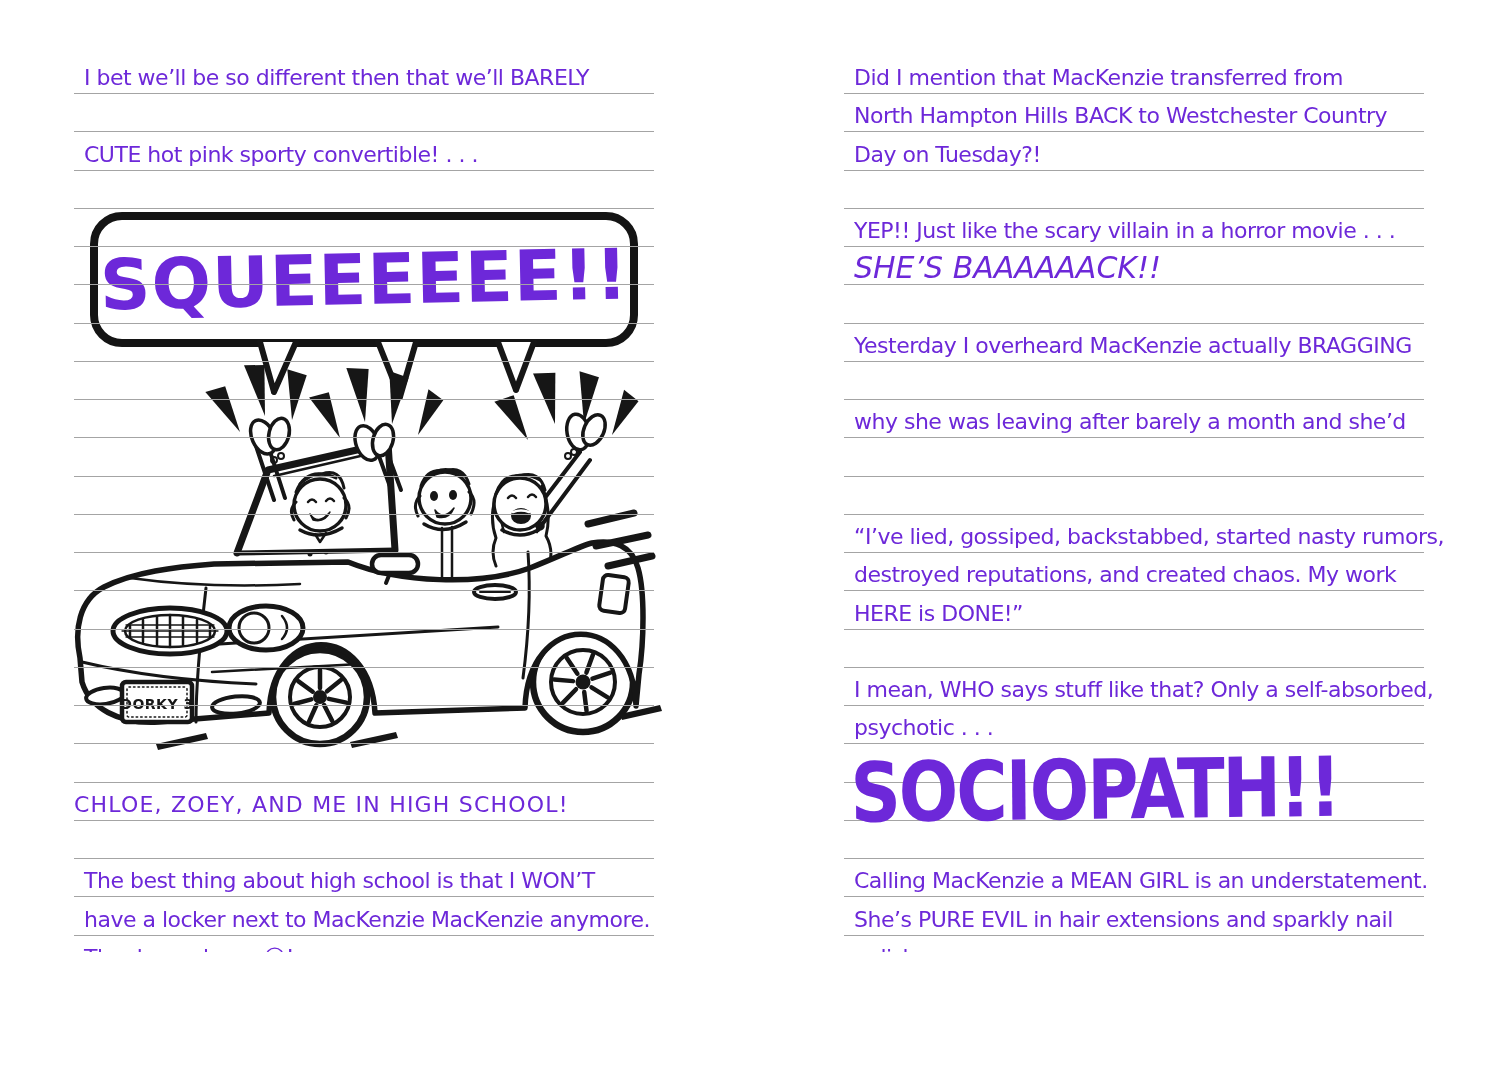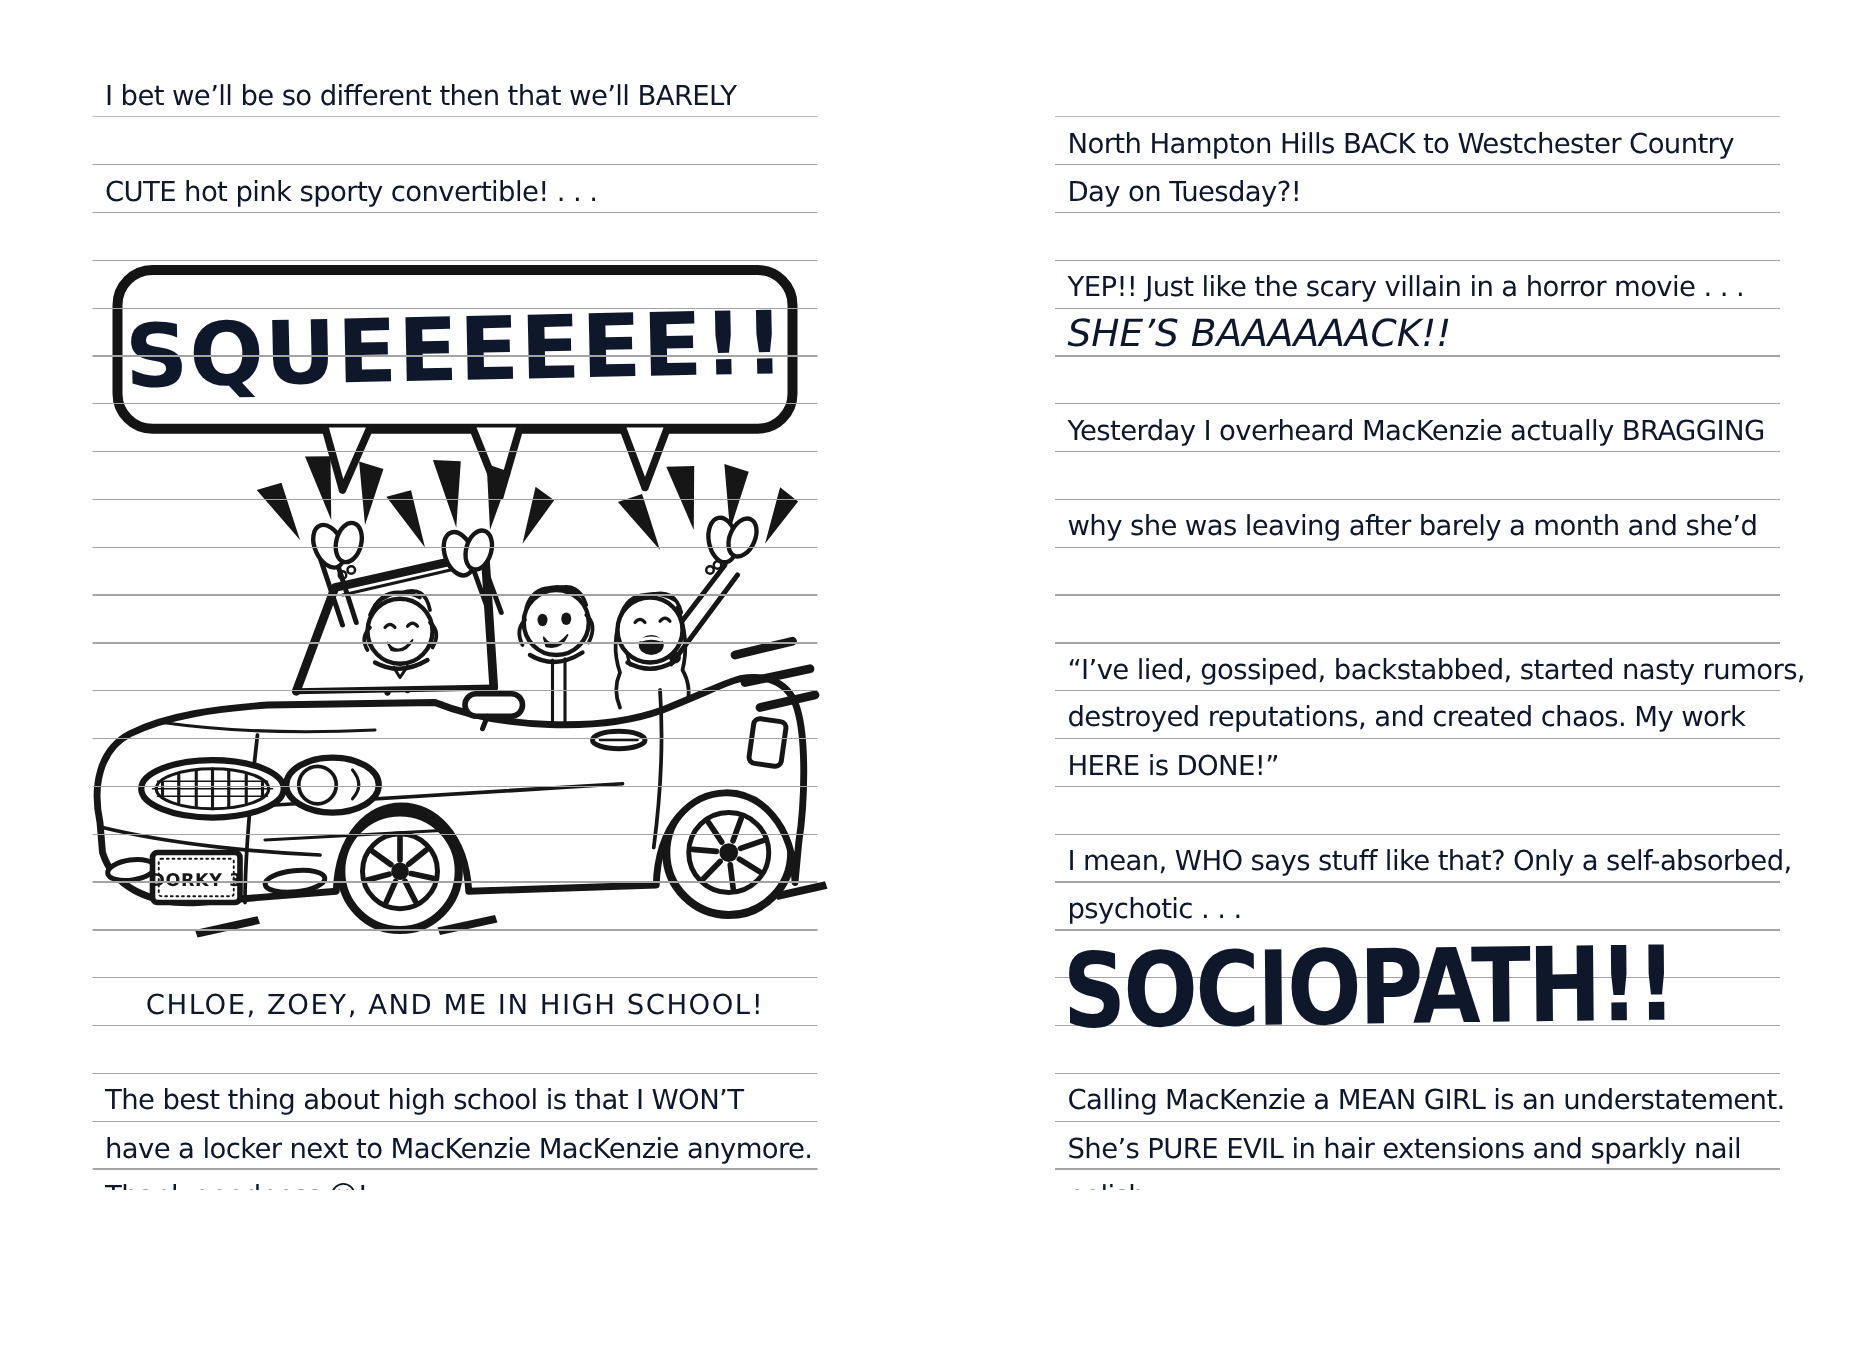--- a/index.html
+++ b/index.html
@@ -1,24 +1,24 @@
 <!DOCTYPE html>
 <html><head>
 <meta charset="utf-8">
 <style>
   html,body{margin:0;padding:0;background:#ffffff;}
   .sheet{position:relative;width:1500px;height:952px;background:#ffffff;overflow:hidden;
-         font-family:"DejaVu Sans",sans-serif;color:#0f172a;}
+         font-family:"DejaVu Sans",sans-serif;color:#6d28d9;}
   .page{position:absolute;top:0;width:640px;height:1091px;}
   #page-left{left:60px;}
   #page-right{left:830px;}
   .rules{position:absolute;left:14px;top:92.5px;width:580px;height:882px;pointer-events:none;z-index:5;
          background:repeating-linear-gradient(to bottom,#a4a4a4 0,#a4a4a4 1px,transparent 1px,transparent 38.26px);}
   .tl{position:absolute;left:24px;z-index:6;font-size:22px;line-height:30px;letter-spacing:-0.5px;white-space:nowrap;}
-  .caption{left:14px;width:580px;text-align:center;letter-spacing:1.2px;}
+  .caption{left:14px;width:580px;text-align:left;letter-spacing:1.2px;}
   .bigline{font-size:30px;line-height:36px;letter-spacing:0;font-style:italic;}
   .shout{position:absolute;left:20px;top:745px;z-index:6;font-size:70px;font-weight:bold;letter-spacing:-2px;
          transform:scaleY(1.18) rotate(-0.6deg);transform-origin:left top;white-space:nowrap;}
   .pagenum{position:absolute;left:14px;top:1020px;width:580px;text-align:left;font-size:26px;z-index:6;}
   .bubble{position:absolute;left:30px;top:212px;width:532px;height:119px;z-index:3;
           border:8px solid #141414;border-radius:32px;background:#ffffff;
           display:flex;align-items:center;justify-content:center;}
   .bubble span{font-size:70px;font-weight:bold;letter-spacing:1px;transform:rotate(-1.2deg);white-space:nowrap;}
   .illus{position:absolute;left:0;top:340px;width:640px;height:460px;z-index:4;}
 </style>
@@ -212,20 +212,21 @@
     <div class="tl" style="top:905px">have a locker next to MacKenzie MacKenzie anymore.</div>
     <div class="tl" style="top:943px">Thank goodness ☺!</div>
 
     <div class="rules"></div>
     <div class="pagenum">40</div>
   </div>
 
   <div class="page" id="page-right">
     <div class="rules"></div>
 
+    <div class="tl" style="top:63px">Did I mention that MacKenzie transferred from</div>
     <div class="tl" style="top:101px">North Hampton Hills BACK to Westchester Country</div>
     <div class="tl" style="top:140px">Day on Tuesday?!</div>
 
     <div class="tl" style="top:216px">YEP!! Just like the scary villain in a horror movie . . .</div>
     <div class="tl bigline" style="top:250px">SHE’S BAAAAAACK!!</div>
 
     <div class="tl" style="top:331px">Yesterday I overheard MacKenzie actually BRAGGING</div>
     <div class="tl" style="top:407px">why she was leaving after barely a month and she’d</div>
 
     <div class="tl" style="top:522px">“I’ve lied, gossiped, backstabbed, started nasty rumors,</div>

